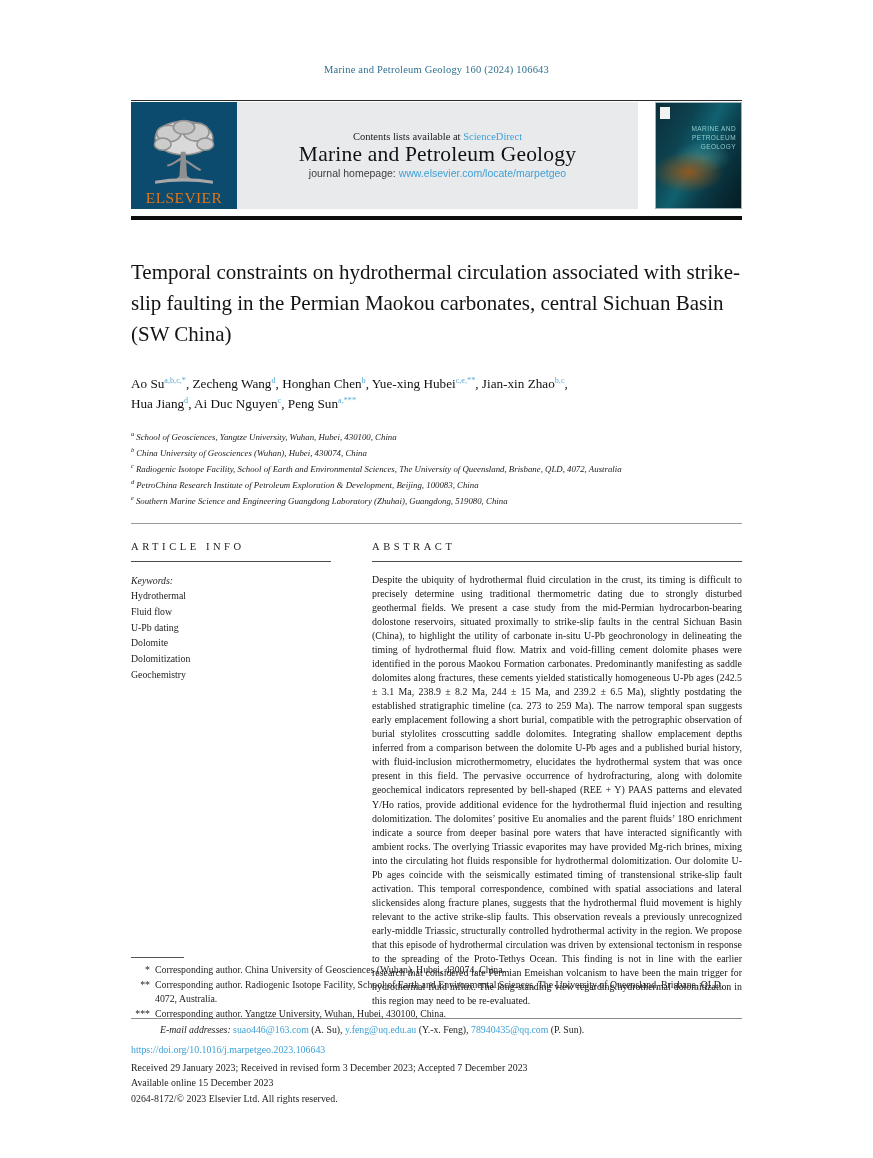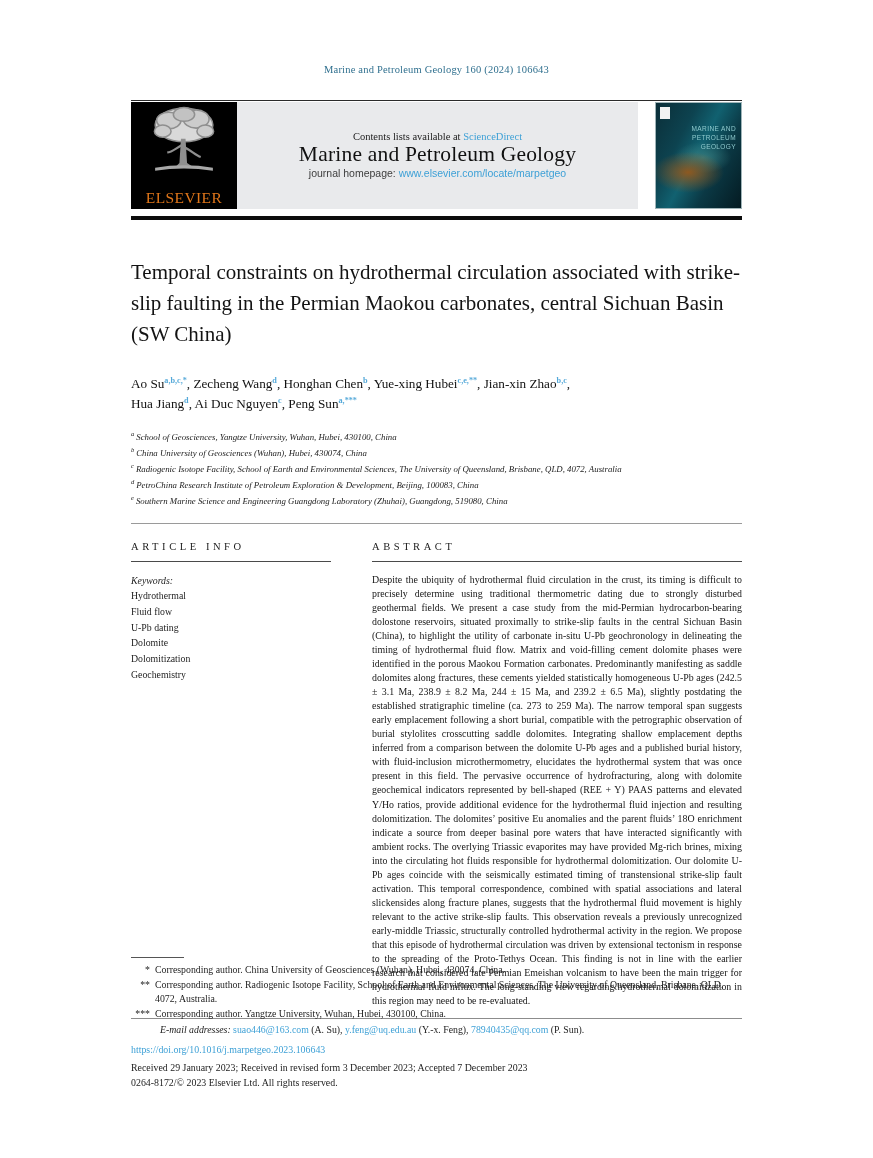--- a/index.html
+++ b/index.html
@@ -15,22 +15,22 @@
     font-size:10.5px; color:#30708f; letter-spacing:.2px;
   }
   
   .top-rule   { margin:25px 53px 0; border-top:1.2px solid #2b2b2b; }
   .thick-rule { margin:7px 53px 0;  border-top:4.5px solid #0d0d0d; }
   .section-rule { margin:14px 53px 0; border-top:1px solid #9a9a9a; }
   .close-rule { margin:10px 53px 0; border-top:1.4px solid #8c8c8c; }
   
   .banner-row { margin:1px 53px 0; display:flex; align-items:stretch; height:107px; }
   .logo-box {
-    width:106px; background:#000000; display:flex; flex-direction:column;
-    align-items:center; justify-content:space-between; padding-bottom:2px;
+    width:106px; background:#0c4a6e; display:flex; flex-direction:column;
+    align-items:center; justify-content:flex-end; padding-bottom:2px;
   }
   .elsevier-wordmark {
     font-family:"Liberation Serif", serif; font-size:15.5px; letter-spacing:.4px;
     color:#e0761a; margin-top:-2px;
   }
   .banner-center {
     flex:1; background:#e9eaec; display:flex; flex-direction:column;
     justify-content:center; text-align:center; padding:9px 10px 10px;
   }
   .contents-line { font-size:10.5px; color:#1c1c1c; }
@@ -51,21 +51,21 @@
     position:absolute; top:22px; right:5px; width:50px; text-align:right;
     font-family:"Liberation Sans", sans-serif; font-size:6.5px; line-height:1.35;
     color:#8fcace; letter-spacing:.4px;
   }
   
   .article-title {
     margin:37px 53px 0; max-width:642px;
     font-size:21px; line-height:1.47; color:#131313; font-weight:normal;
   }
   .authors { margin:24px 53px 0; font-size:13.2px; line-height:1.55; color:#111; }
-  .authors sup { font-size:8.2px; color:#55a9d9;font-weight:bold; }
+  .authors sup { font-size:8.2px; color:#55a9d9; }
   .aff-block { margin:15px 53px 0; font-style:italic; font-size:8.8px; line-height:1.58; color:#222; }
   .aff-line sup { font-size:6.5px; margin-right:2px; color:#222; }
   
   .columns { display:flex; margin:0 53px; padding-top:17px; }
   .col-left { width:200px; flex:0 0 200px; margin-right:41px; }
   .col-right { flex:1; }
   .col-header { font-size:10.5px; letter-spacing:.34em; color:#1c1c1c; }
   .header-rule { border-top:1px solid #4a4a4a; margin-top:9px; margin-bottom:11px; }
   .keywords-label { font-style:italic; font-size:9.8px; line-height:1.6; }
   .keyword { font-size:9.8px; line-height:1.6; }
@@ -181,16 +181,17 @@
     <div class="fn-line">
       <span class="fn-marker">***</span>
       <span>Corresponding author. Yangtze University, Wuhan, Hubei, 430100, China.</span>
     </div>
     <div class="email-line"><span class="email-label">E-mail addresses:</span><span> </span><span class="link">suao446@163.com</span><span> (A. Su), </span><span class="link">y.feng@uq.edu.au</span><span> (Y.-x. Feng), </span><span class="link">78940435@qq.com</span><span> (P. Sun).</span></div>
   </div>
 
   <div class="bottom-block">
     <div class="doi-line"><span class="link">https://doi.org/10.1016/j.marpetgeo.2023.106643</span></div>
     <div>Received 29 January 2023; Received in revised form 3 December 2023; Accepted 7 December 2023</div>
+    <div>Available online 15 December 2023</div>
     <div>0264-8172/© 2023 Elsevier Ltd. All rights reserved.</div>
   </div>
 
 </div>
 
 </body></html>

